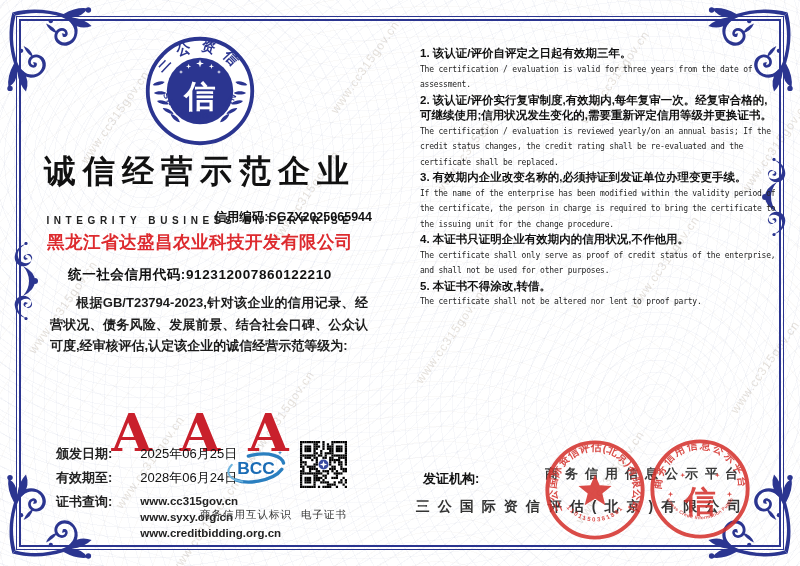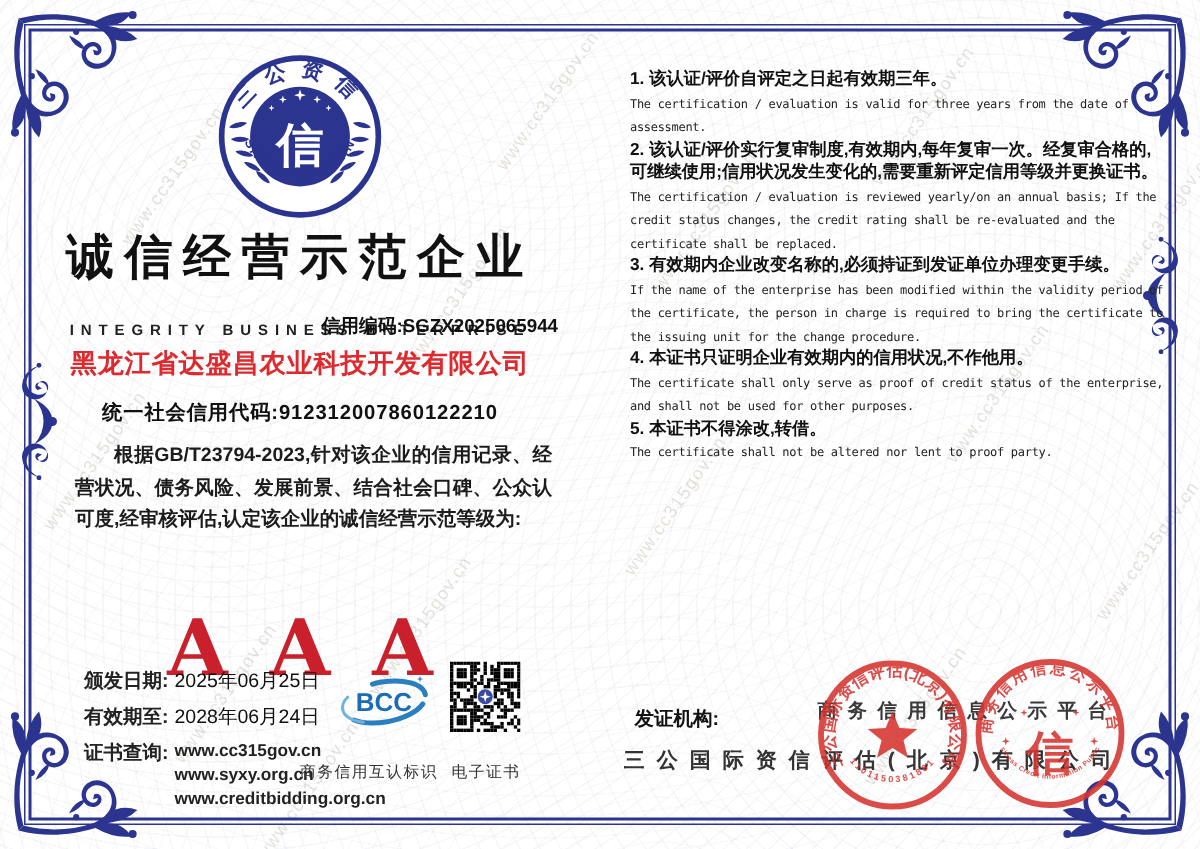--- a/index.html
+++ b/index.html
@@ -34,21 +34,21 @@
   .company{position:absolute;left:20px;top:230px;width:360px;text-align:center;
          font-size:17.5px;font-weight:900;color:#dd2a2e;letter-spacing:0.5px;}
   .uscc{position:absolute;left:20px;top:266px;width:360px;text-align:center;
          font-size:13.5px;font-weight:bold;color:#111;letter-spacing:0.6px;}
   .para{position:absolute;left:50px;top:292px;width:318px;font-size:13px;font-weight:600;
         line-height:21.5px;text-align:justify;text-indent:2em;color:#1c1c1c;}
   .rating{position:absolute;left:28px;top:358px;width:344px;text-align:center;
         font-family:"DejaVu Serif",serif;font-size:52px;font-weight:bold;color:#c9202c;
         letter-spacing:28px;text-indent:28px;margin-top:44px;}
   .info{position:absolute;left:56px;top:445px;font-size:13px;}
-  .info .row{display:flex;margin-bottom:6px;}
+  .info .row{display:flex;margin-bottom:6px;gap:24px;}
   .info .lbl{font-weight:bold;color:#222;white-space:nowrap;}
   .info .val{font-weight:normal;color:#111;margin-left:4px;white-space:nowrap;}
   .urls{margin-left:4px;font-weight:600;color:#222;font-size:11.5px;line-height:16px;}
   .bcc{position:absolute;left:224px;top:447px;width:64px;height:42px;}
   .bcc-cap{position:absolute;left:200px;top:508px;width:112px;
            font-size:10.5px;color:#333;letter-spacing:1px;}
   .qr{position:absolute;left:300px;top:441px;width:47px;height:47px;}
   .qr-cap{position:absolute;left:296px;top:508px;width:56px;text-align:center;
           font-size:10.5px;color:#333;letter-spacing:1px;}
 

